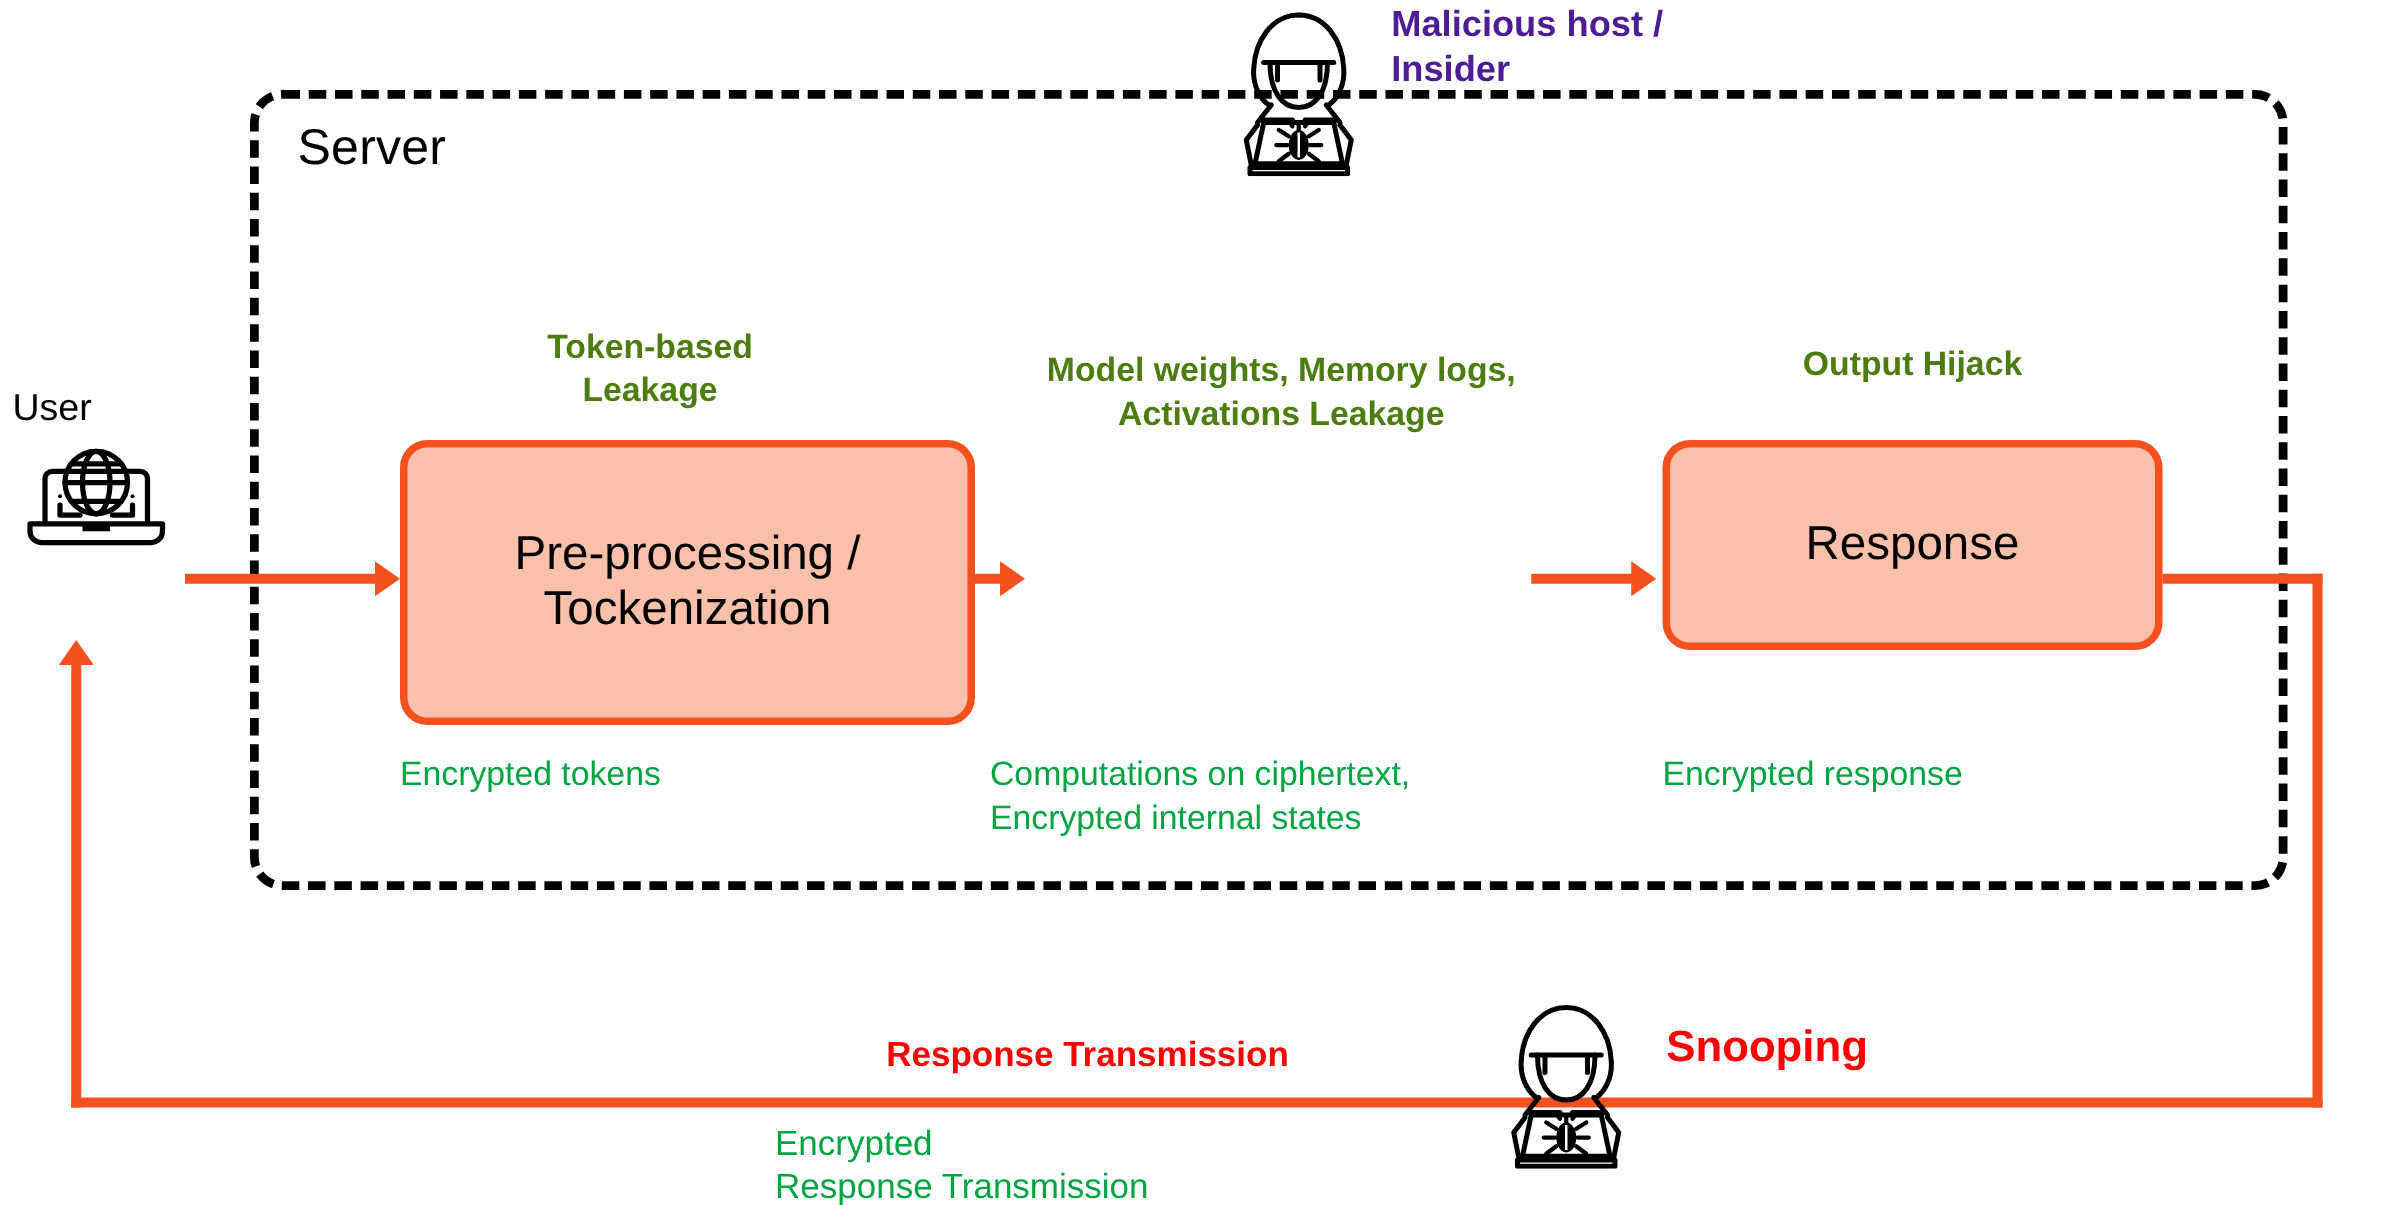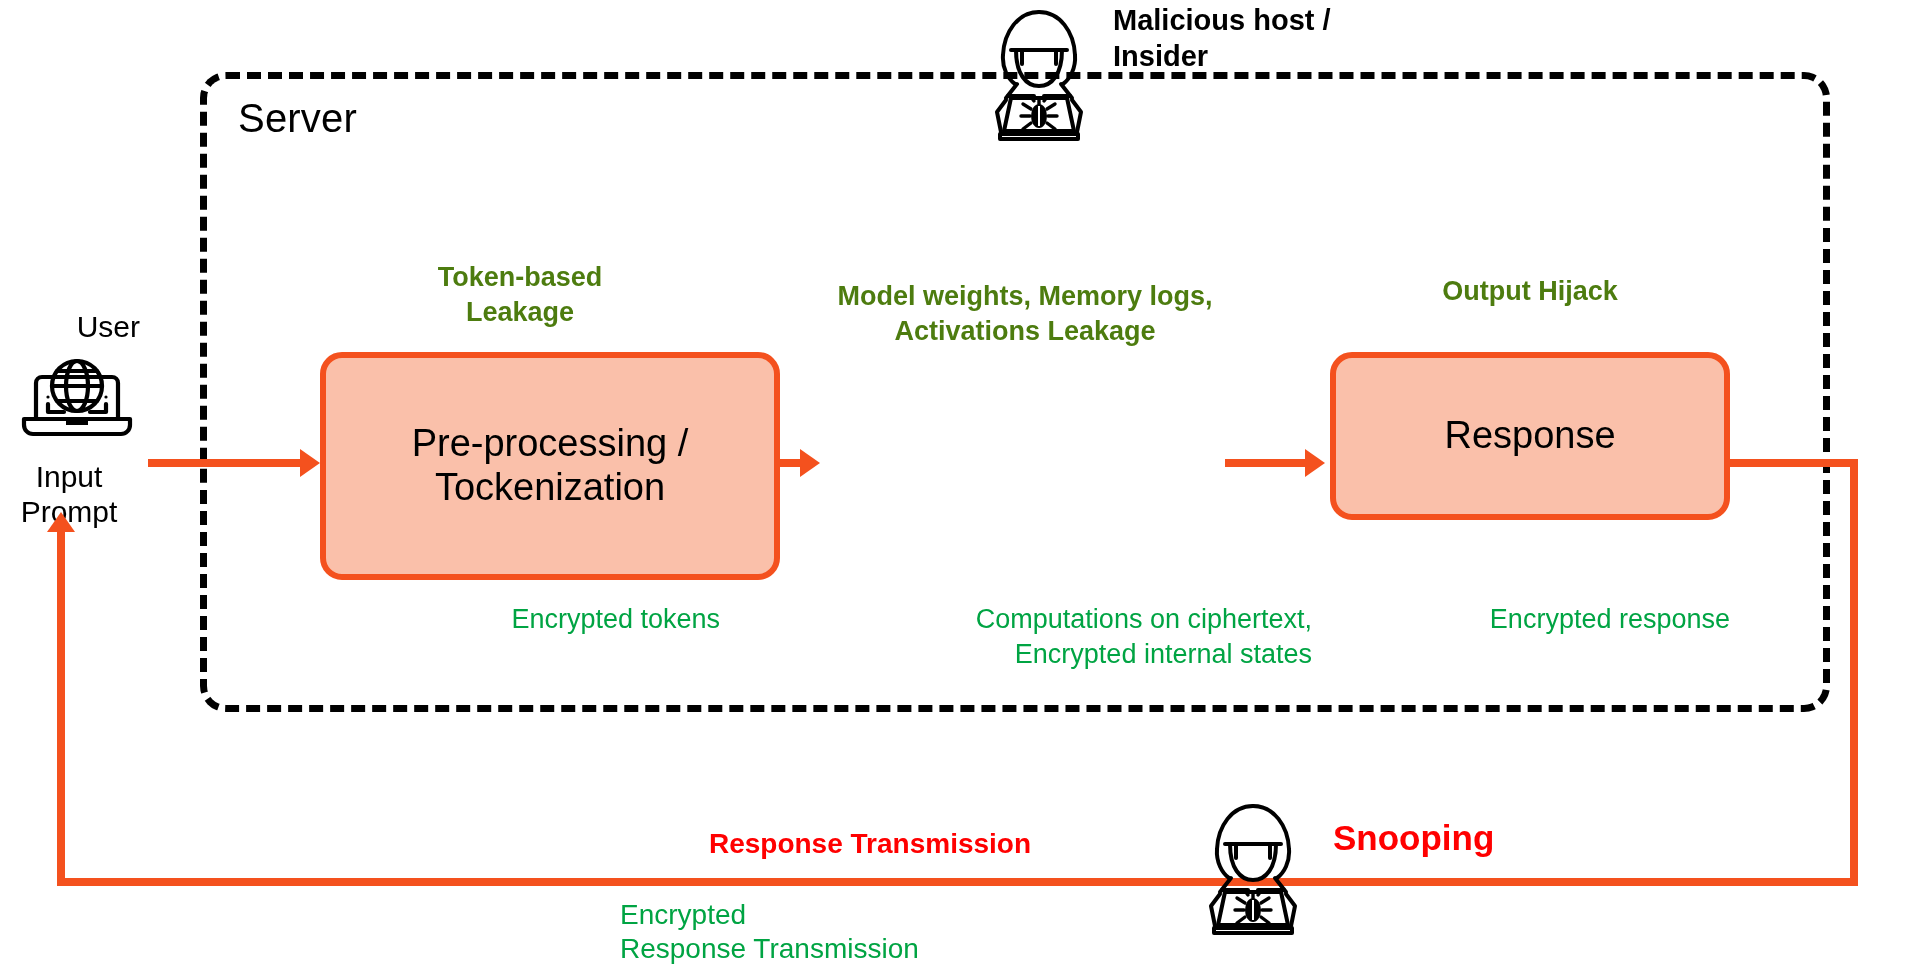--- a/index.html
+++ b/index.html
@@ -70,33 +70,33 @@
   }
   .threat1 { left: 320px;  top: 260px; width: 400px; }
   .threat2 { left: 785px;  top: 260px; width: 480px; margin-top: 19px; }
   .threat3 { left: 1330px; top: 274px; width: 400px; }
 
   
   .mitig {
     color: #00A443;
     font-size: 27px;
     line-height: 1.28;
-    text-align: right;
+    text-align: left;
     white-space: pre-line;
   }
   .mitig1 { left: 320px;  top: 602px; width: 400px; }
   .mitig2 { left: 792px;  top: 602px; width: 520px; }
   .mitig3 { left: 1330px; top: 602px; width: 400px; }
 
   
   .user-label {
     left: 10px;
     top: 310px;
     width: 130px;
-    text-align: right;
+    text-align: left;
     font-size: 30px;
     color: #000000;
   }
   .user-icon { left: 18px; top: 352px; width: 118px; height: 92px; }
   .input-label {
     left: 0px;
     top: 460px;
     width: 138px;
     text-align: center;
     font-size: 30px;
@@ -151,21 +151,21 @@
     font-size: 28px;
     line-height: 1.2;
     white-space: pre-line;
   }
 
   
   .hacker-top  { left: 978px;  top: 6px;   width: 122px; height: 135px; }
   .hacker-bot  { left: 1192px; top: 800px; width: 122px; height: 135px; }
   .hacker-top-label {
     left: 1113px; top: 2px; width: 330px;
-    color: #000000;
+    color: #4c1d95;
     font-size: 29px;
     font-weight: bold;
     line-height: 1.25;
     white-space: pre-line;
   }
   .hacker-bot-label {
     left: 1333px; top: 818px; width: 260px;
     color: #FF0000;
     font-size: 35px;
     font-weight: bold;
@@ -191,22 +191,20 @@
         <circle cx="30" cy="45" r="1.6" fill="#000000" stroke="none"></circle>
         <circle cx="88" cy="45" r="1.6" fill="#000000" stroke="none"></circle>
         <circle cx="59" cy="34" r="25"></circle>
         <ellipse cx="59" cy="34" rx="11" ry="25"></ellipse>
         <path d="M34 34 H84"></path>
         <path d="M39 19 H79"></path>
         <path d="M39 49 H79"></path>
       </g>
     </svg>
   </div>
-  <div class="abs input-label">Input
-Prompt</div>
 
   <div class="abs oline seg-in"></div>
   <div class="abs arrow-r head-in"></div>
 
   <div class="abs oline seg-12"></div>
   <div class="abs arrow-r head-12"></div>
 
   <div class="abs oline seg-23"></div>
   <div class="abs arrow-r head-23"></div>
 

